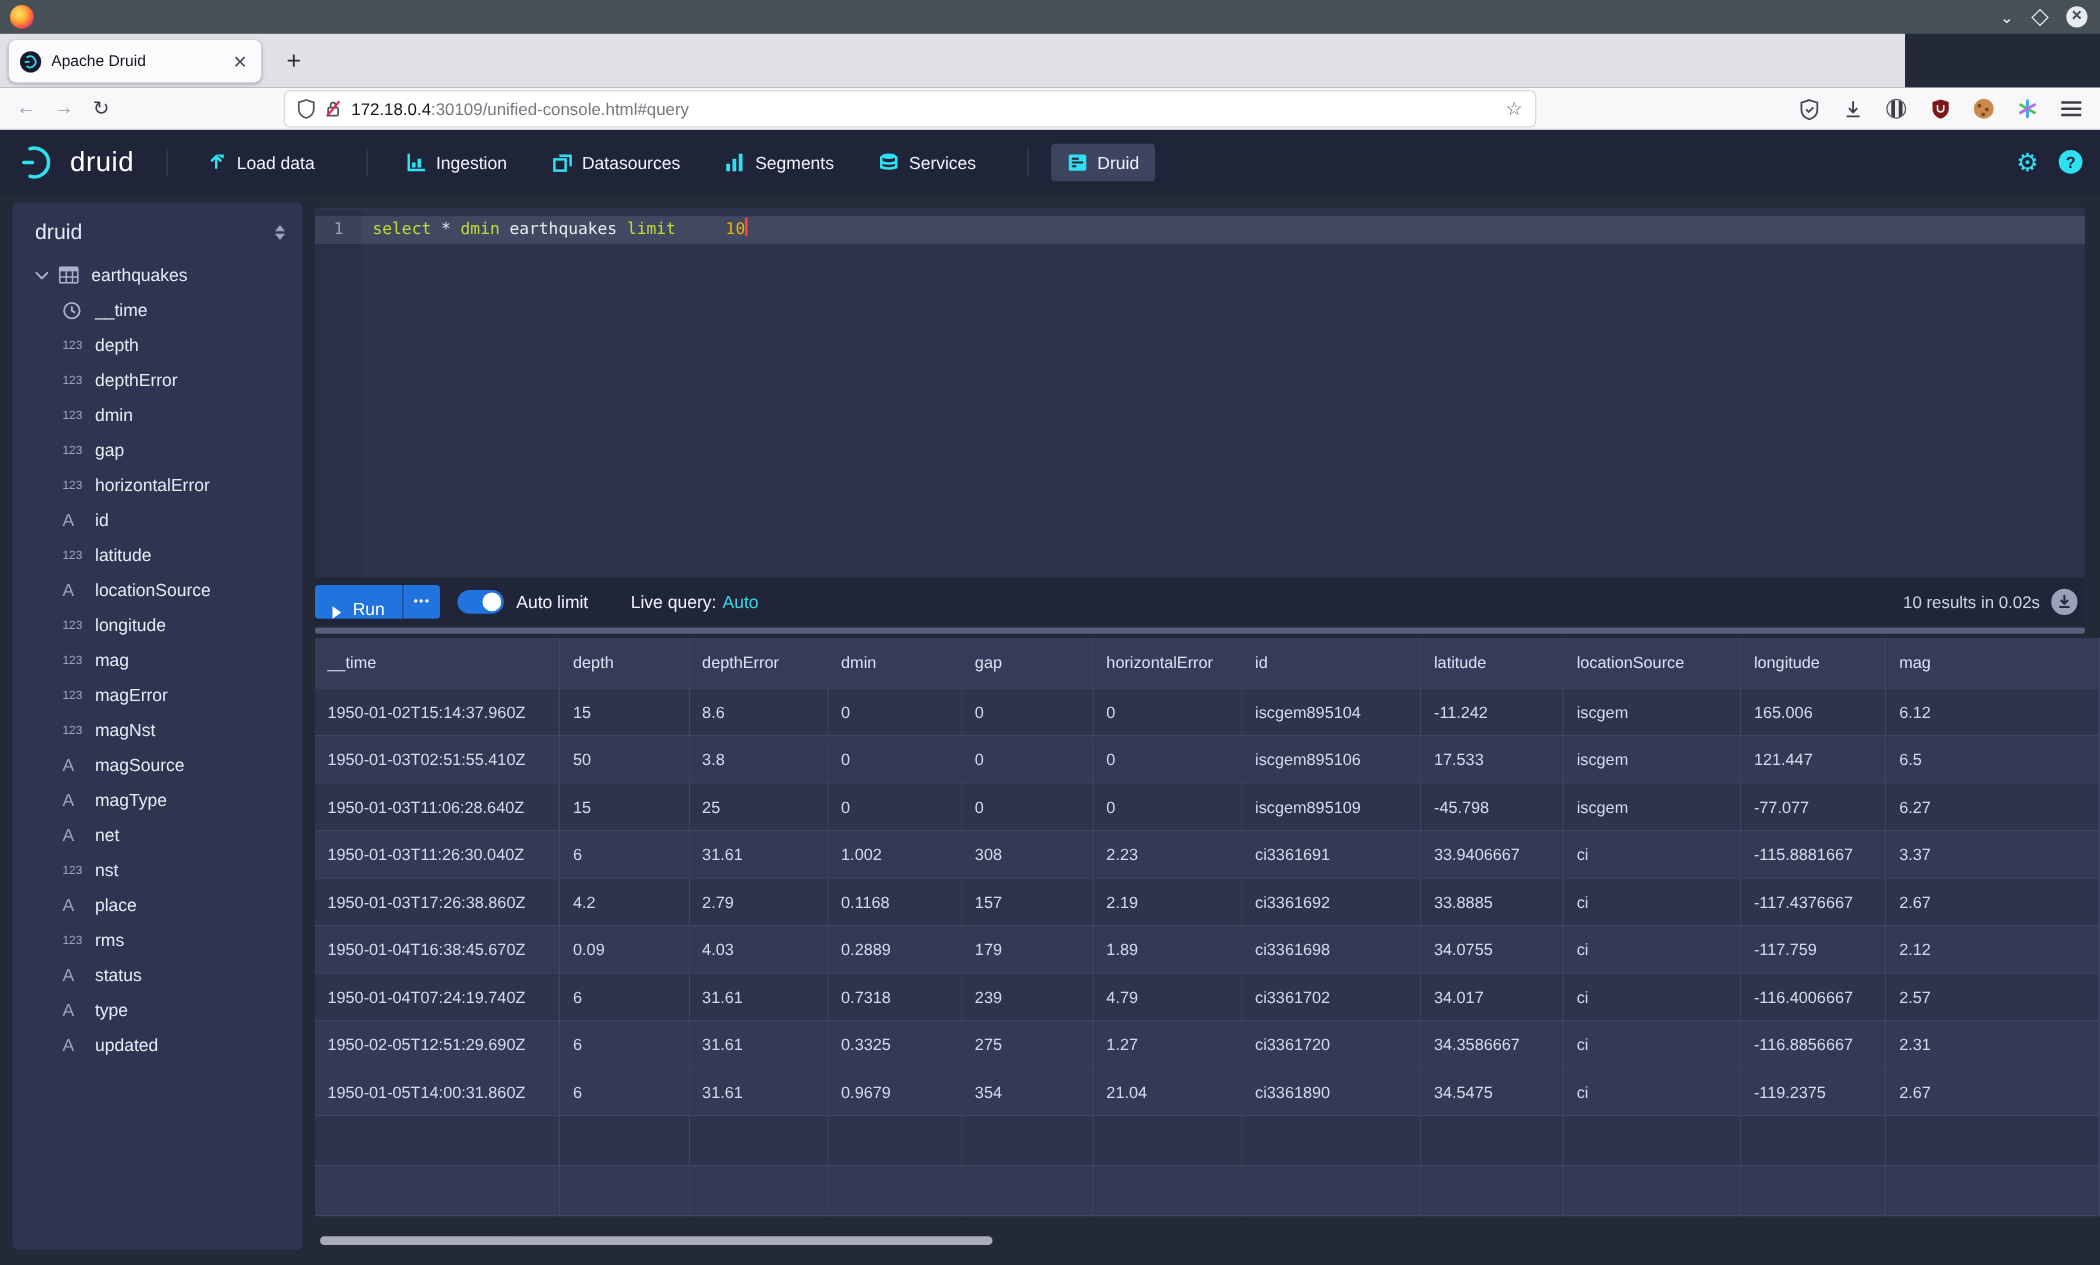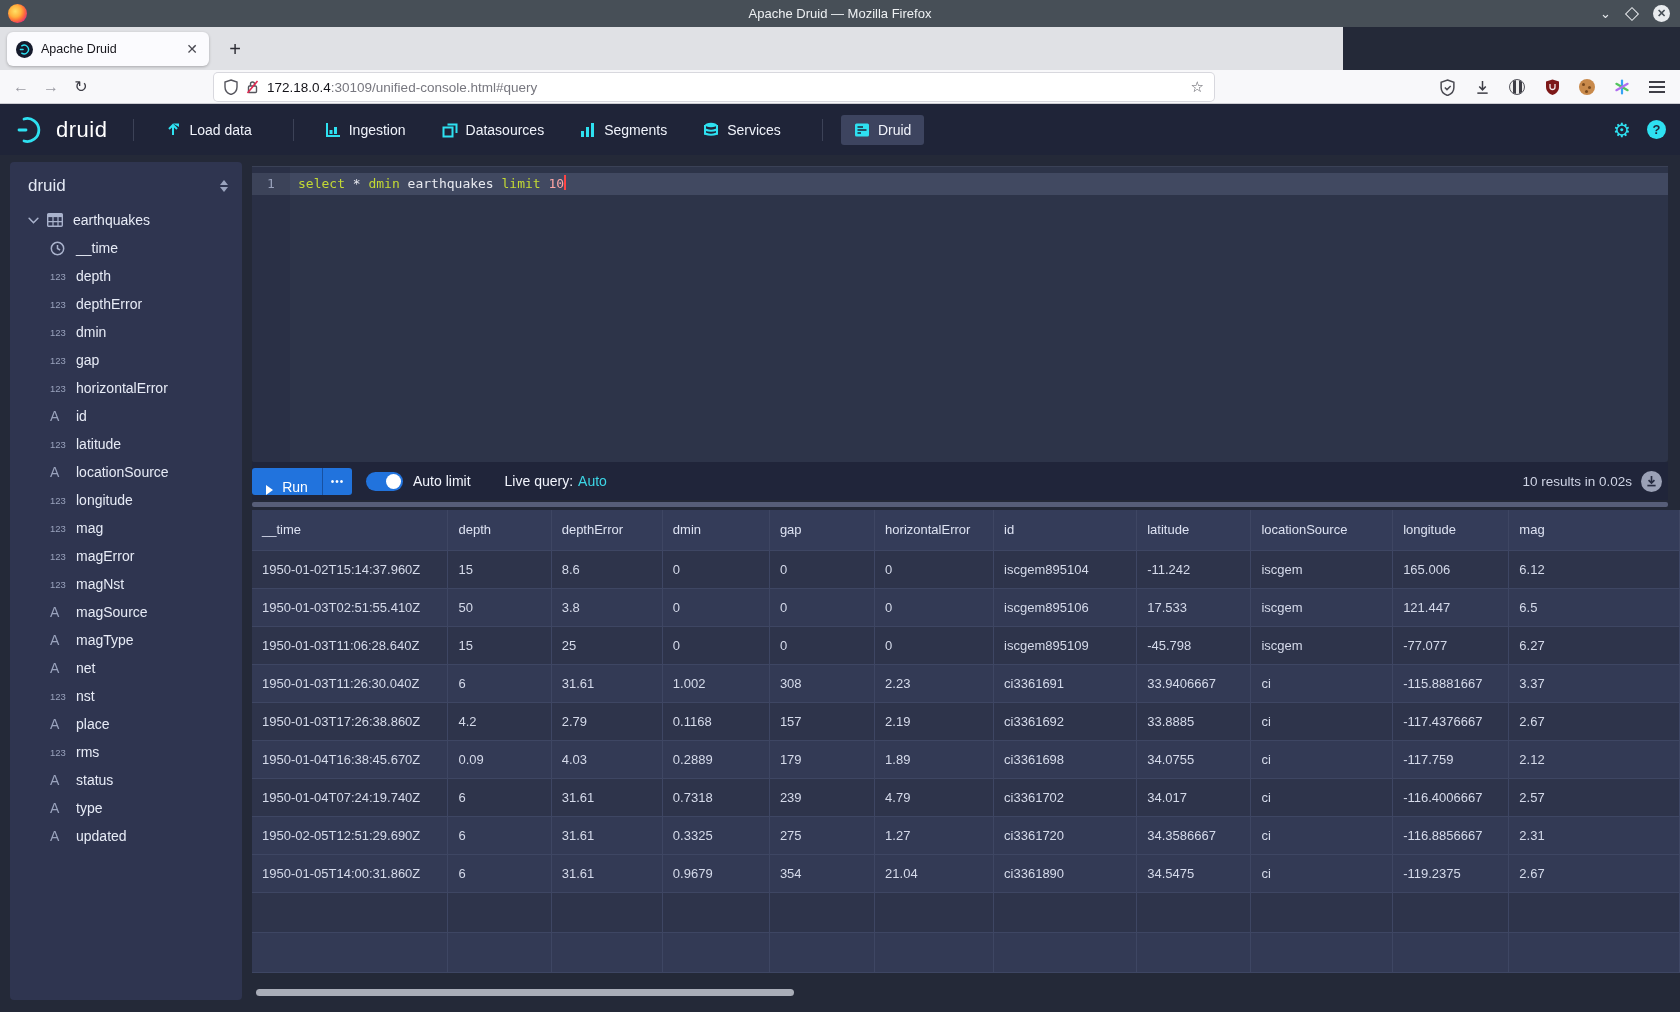--- a/index.html
+++ b/index.html
@@ -14,34 +14,34 @@
              background:radial-gradient(circle at 38% 38%, #ffe066 0%, #ffb13d 35%, #ff7139 55%, #e33079 78%, #722ed1 100%); }
   #titlebar-title { position:absolute; left:0; right:0; text-align:center;
                     color:#eef1f3; font-size:13px; }
   .win-controls { position:absolute; right:10px; top:0; height:27px; display:flex; align-items:center; gap:16px; color:#e8ebee; }
   .wc { font-size:13px; cursor:default; line-height:1; }
   .wc-close { width:17px; height:17px; background:#e8ebee; border-radius:50%; color:#474f57;
               display:flex; align-items:center; justify-content:center; font-size:11px; font-weight:bold; }
   .wc-diamond { width:10px; height:10px; border:1.5px solid #e8ebee; transform:rotate(45deg); }
 
   
-  #tabstrip { position:absolute; left:0; top:27px; width:1343px; height:43px; background:#e0e1e5; }
+  #tabstrip { position:absolute; left:0; top:27px; width:1524px; height:43px; background:#e0e1e5; }
   #active-tab { position:absolute; left:7px; top:5px; width:202px; height:34px; background:#fbfbfe;
                 border-radius:6px; box-shadow:0 1px 3px rgba(0,0,0,.25); display:flex; align-items:center; padding:0 9px; }
   .favicon { width:17px; height:17px; border-radius:50%; background:#151a2c; display:flex; align-items:center; justify-content:center; }
   #tab-title { flex:1; margin-left:8px; font-size:12.5px; color:#15141a; white-space:nowrap; overflow:hidden; }
   .tab-close { color:#4a4a52; font-size:14px; padding:0 2px; }
   #new-tab-btn { position:absolute; left:222px; top:10px; color:#2b2b33; font-size:20px; line-height:24px; width:26px; text-align:center; border-radius:4px; }
 
   
   #navtoolbar { position:absolute; left:0; top:70px; width:1680px; height:34px; background:#f8f8fa;
                 border-bottom:1px solid #ccccd2; display:flex; align-items:center; }
   .nav-arrow { font-size:16px; color:#9a9aa2; width:30px; text-align:center; }
   .nav-arrow.enabled { color:#3e3e46; }
-  #urlbar { position:absolute; left:214px; top:3px; width:1000px; height:28px; background:#ffffff;
+  #urlbar { position:absolute; left:228px; top:3px; width:1000px; height:28px; background:#ffffff;
             border-radius:4px; box-shadow:0 0 0 1px #d8d8de; display:flex; align-items:center; padding:0 10px; }
   #url-text { font-size:13.5px; color:#15141a; margin-left:8px; flex:1; white-space:nowrap; overflow:hidden; }
   #url-text .dim { color:#77777f; }
   .url-star { color:#55555d; font-size:15px; }
   #ext-icons { position:absolute; right:14px; top:0; height:34px; display:flex; align-items:center; gap:17px; }
   .ext { width:18px; height:18px; display:flex; align-items:center; justify-content:center; }
   .cookie { width:16px; height:16px; border-radius:50%; background:#c98a4b; position:relative; }
   .cookie:before { content:""; position:absolute; left:3px; top:4px; width:3px; height:3px; border-radius:50%; background:#7a4a1e; box-shadow:6px 3px 0 #7a4a1e, 3px 7px 0 #7a4a1e; }
   .badger { width:16px; height:16px; border-radius:50%; background:#efefef; border:1px solid #55555d; position:relative; overflow:hidden; }
   .badger:before { content:""; position:absolute; left:3px; top:-1px; width:3px; height:18px; background:#3c3c44; box-shadow:6px 0 0 #3c3c44; }
@@ -81,21 +81,21 @@
   
   #editor { position:absolute; left:252px; top:166px; width:1416px; height:296px; background:#2d3449;
             border-top:1px solid #3a4156; border-radius:0 0 3px 3px; overflow:hidden;
             font-family:"DejaVu Sans Mono", monospace; font-size:13px; }
   #gutter { position:absolute; left:0; top:0; width:38px; height:296px; background:#2a3046; }
   #cur-line { position:absolute; left:0; top:6px; width:1416px; height:22px; background:#414961; }
   #line-no { position:absolute; left:0; top:6px; width:38px; height:22px; line-height:22px; text-align:center; color:#98a0ba; background:#3c4359; }
   #code-line { position:absolute; left:46px; top:6px; height:22px; line-height:22px; white-space:pre; }
   .tok-keyword { color:#c3d934; }
   .tok-plain { color:#e8eaf0; }
-  .tok-number { color:#fca5a5; }
+  .tok-number { color:#eab308;margin-left:32px; }
   .caret { display:inline-block; width:2px; height:15px; background:#ff4444; vertical-align:-2px; }
 
   
   #runbar { position:absolute; left:252px; top:462px; width:1416px; height:38px; background:#20253a;
             display:flex; align-items:center; }
   #run-group { display:flex; margin-right:14px; }
   .btn-blue { background:#2173dd; color:#fff; font-size:14px; display:flex; align-items:center; justify-content:center; cursor:pointer; }
   #run-btn { width:70px; height:27px; border-radius:3px 0 0 3px; gap:9px;align-items:flex-end; }
   #more-btn { width:30px; height:27px; border-radius:0 3px 3px 0; border-left:1px solid rgba(10,40,90,.45);
               font-size:10px; letter-spacing:1px; }
@@ -123,21 +123,20 @@
   #results tr.even td { background:#333a55; }
   #results tr.filler td { height:40px; }
   #results th:first-child, #results td:first-child { border-left:none; }
   #hscroll { position:absolute; left:4px; bottom:6px; width:538px; height:7px; background:#a9adb8; border-radius:4px; cursor:pointer; }
 </style>
 </head>
 <body>
 
 <div id="titlebar">
   <div class="ff-logo"></div>
-  <div id="titlebar-title">Apache Druid — Mozilla Firefox</div>
   <div class="win-controls">
     <span class="wc">⌄</span>
     <span class="wc wc-diamond"></span>
     <span class="wc wc-close">✕</span>
   </div>
 </div>
 
 <div id="tabstrip">
   <div id="active-tab">
     <span class="favicon">

